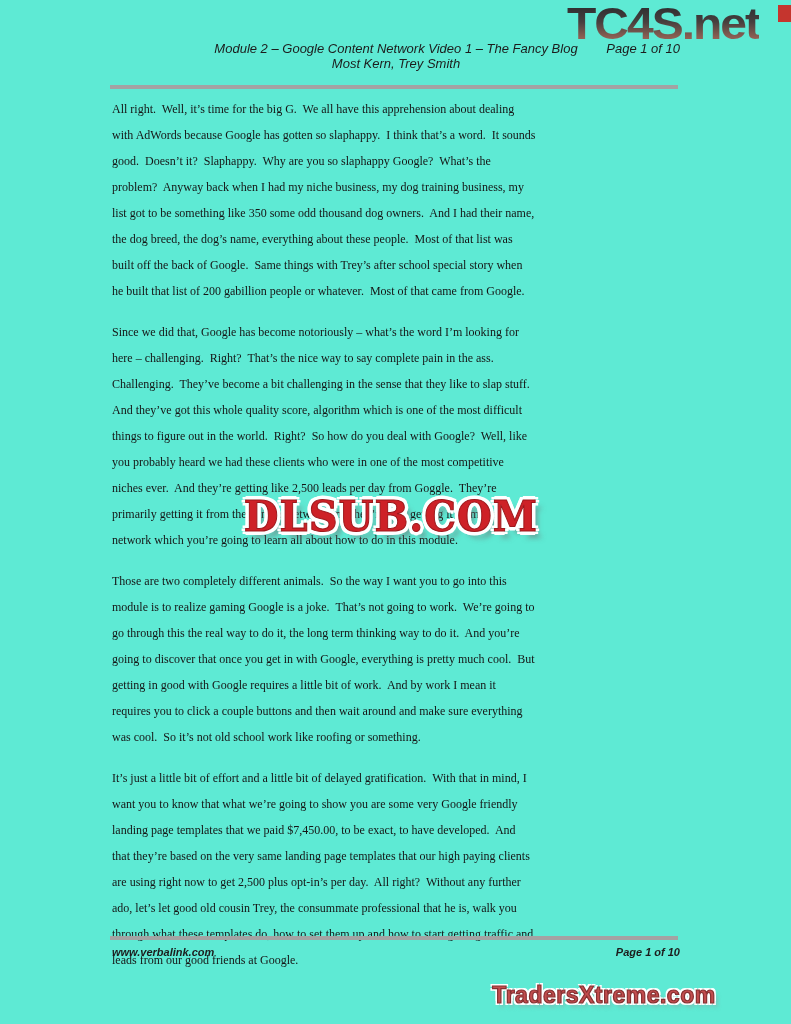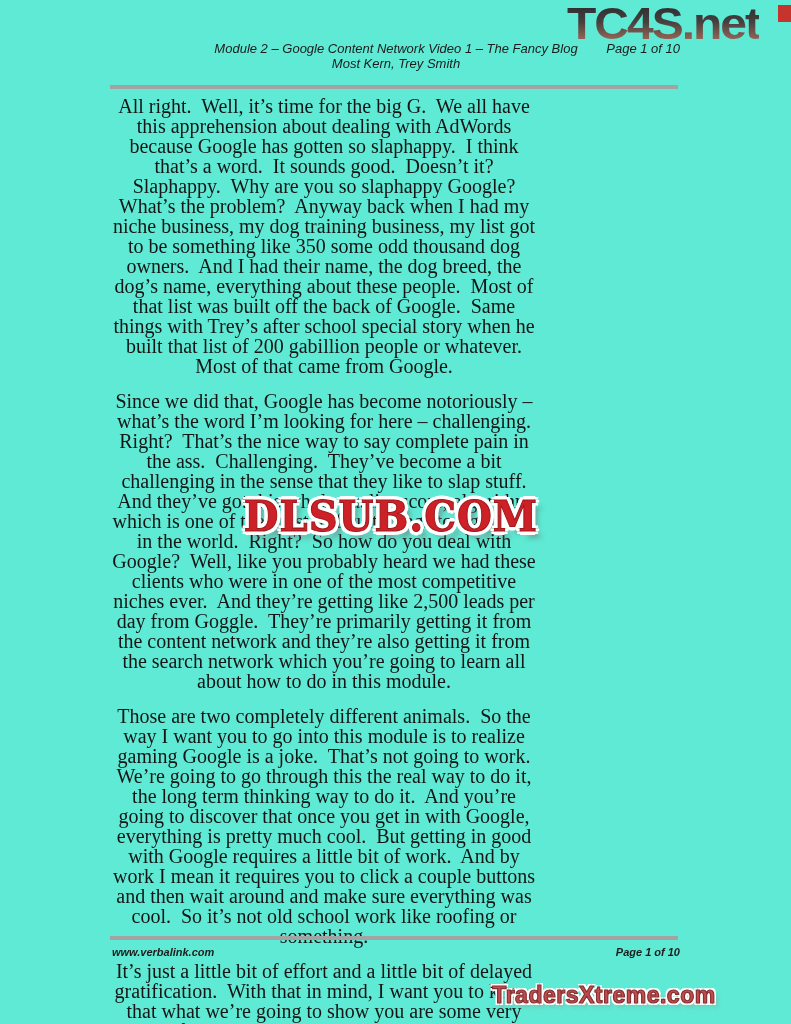--- a/index.html
+++ b/index.html
@@ -49,24 +49,23 @@
   .body {
     position:absolute; top:96px; left:112px; width:568px;
     display:flex;
   }
   .speaker {
     width:144px; flex:0 0 144px;
     font-style:italic; font-size:16px; line-height:19.4px;
   }
   .paragraphs { width:424px; }
   .paragraphs p {
-    font-size:20px; line-height:20px;
+    font-size:12px; line-height:26px;
     white-space:pre-wrap;
     margin:0 0 15px 0;
-    text-align:center;
   }
   
   .watermark {
     position:absolute; left:245px; top:492px; width:292px; height:46px;
     display:flex; align-items:center; justify-content:center;
     font-family:"DejaVu Serif", serif;
     font-weight:bold; font-size:40px; letter-spacing:1px;
     color:#ce2127;
     -webkit-text-stroke:1px #9e181c;
     text-shadow:

